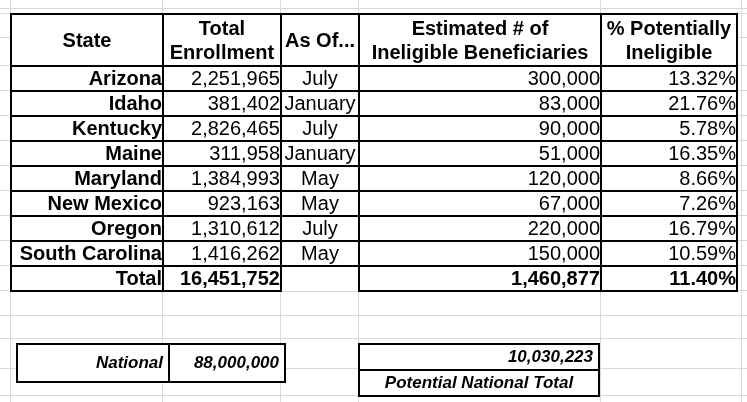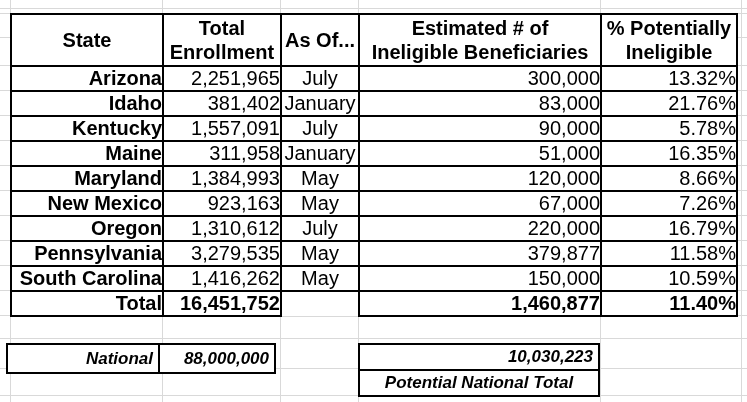--- a/index.html
+++ b/index.html
@@ -50,21 +50,21 @@
   tr.total-row td.cell-empty {
     border-top: 2px solid #000000;
     border-left: 2px solid #000000;
     border-right: 2px solid #000000;
     border-bottom: 1px solid #d9d9d9;
     font-weight: normal;
   }
 
   
   .box { position: absolute; background: #ffffff; border: 2px solid #000000; box-sizing: border-box; font-size: 17px; font-weight: bold; font-style: italic; }
-  .nat-box { left: 6px; top: 343px; width: 270px; height: 31px; display: flex; }
+  .nat-box { left: 16px; top: 343px; width: 270px; height: 40px; display: flex; }
   .nat-label {
     width: 152px; box-sizing: border-box;
     border-right: 2px solid #000000;
     display: flex; align-items: center; justify-content: flex-end;
     padding-right: 5px;
   }
   .nat-value { flex: 1; display: flex; align-items: center; justify-content: flex-end; padding-right: 5px; text-align: center; }
   .est-box { left: 358px; top: 343px; width: 242px; height: 28px; display: flex; align-items: center; justify-content: flex-end; padding-right: 5px; }
   .cap-box { left: 358px; top: 371px; width: 242px; height: 26px; border-top: none; display: flex; align-items: center; justify-content: center; }
 </style>
@@ -129,21 +129,21 @@
       </tr>
       <tr>
         <td class="state">Idaho</td>
         <td class="num">381,402</td>
         <td class="asof">January</td>
         <td class="num">83,000</td>
         <td class="pct">21.76%</td>
       </tr>
       <tr>
         <td class="state">Kentucky</td>
-        <td class="num">1,557,091</td>
+        <td class="num">2,826,465</td>
         <td class="asof">July</td>
         <td class="num">90,000</td>
         <td class="pct">5.78%</td>
       </tr>
       <tr>
         <td class="state">Maine</td>
         <td class="num">311,958</td>
         <td class="asof">January</td>
         <td class="num">51,000</td>
         <td class="pct">16.35%</td>
@@ -161,27 +161,20 @@
         <td class="asof">May</td>
         <td class="num">67,000</td>
         <td class="pct">7.26%</td>
       </tr>
       <tr>
         <td class="state">Oregon</td>
         <td class="num">1,310,612</td>
         <td class="asof">July</td>
         <td class="num">220,000</td>
         <td class="pct">16.79%</td>
-      </tr>
-      <tr>
-        <td class="state">Pennsylvania</td>
-        <td class="num">3,279,535</td>
-        <td class="asof">May</td>
-        <td class="num">379,877</td>
-        <td class="pct">11.58%</td>
       </tr>
       <tr>
         <td class="state">South Carolina</td>
         <td class="num">1,416,262</td>
         <td class="asof">May</td>
         <td class="num">150,000</td>
         <td class="pct">10.59%</td>
       </tr>
       <tr class="total-row">
         <td class="state">Total</td>

